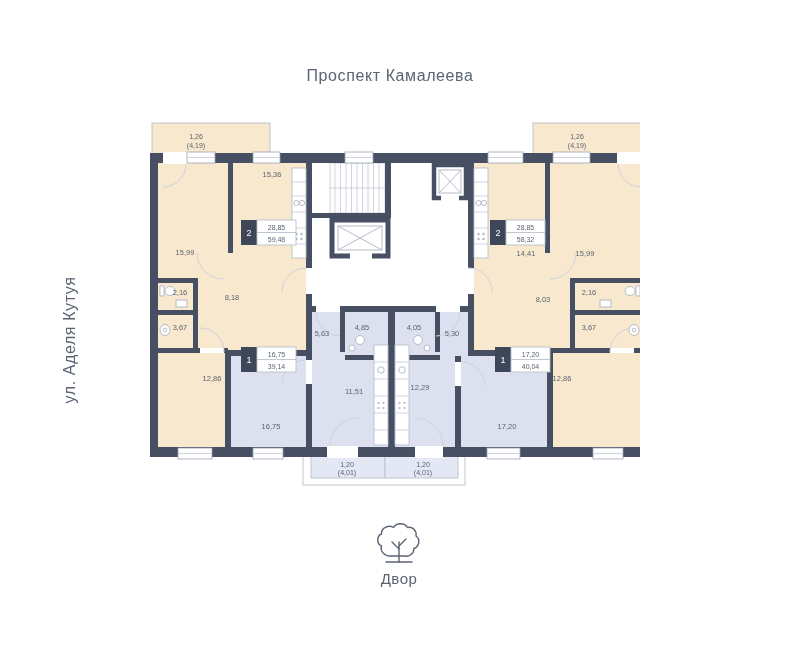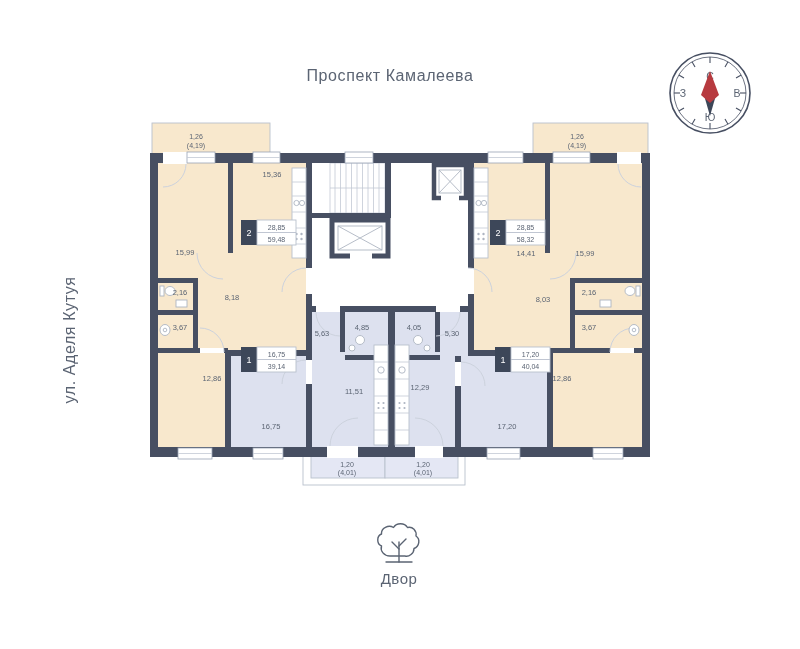--- a/index.html
+++ b/index.html
@@ -1,16 +1,16 @@
 <!DOCTYPE html>
 <html><head>
 <meta charset="utf-8">
 <style>
   html,body{margin:0;padding:0;background:#ffffff;}
-  .stage{position:relative;width:800px;height:649px;background:#ffffff;overflow:hidden;
+  .stage{position:relative;width:640px;height:649px;background:#ffffff;overflow:hidden;
          font-family:"Liberation Sans",sans-serif;}
   svg text{font-family:"Liberation Sans",sans-serif;fill:#5b6473;text-anchor:middle;}
   .street{font-size:16px;letter-spacing:0.6px;}
   .yard{font-size:15px;letter-spacing:0.5px;}
   .lbl{font-size:7.5px;}
   .blbl{font-size:7px;}
   .badge-num{font-size:9px;fill:#ffffff;}
   .badge-val{font-size:7px;}
   .cmp{font-size:10.5px;}
   .wall{fill:#474f62;}

